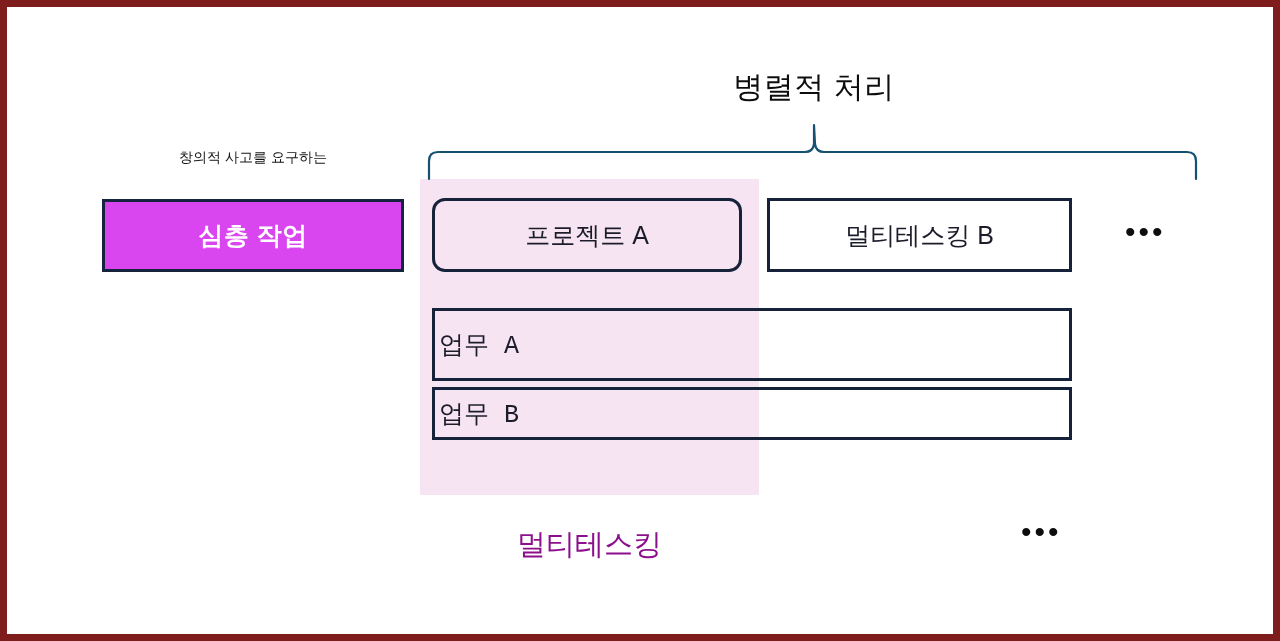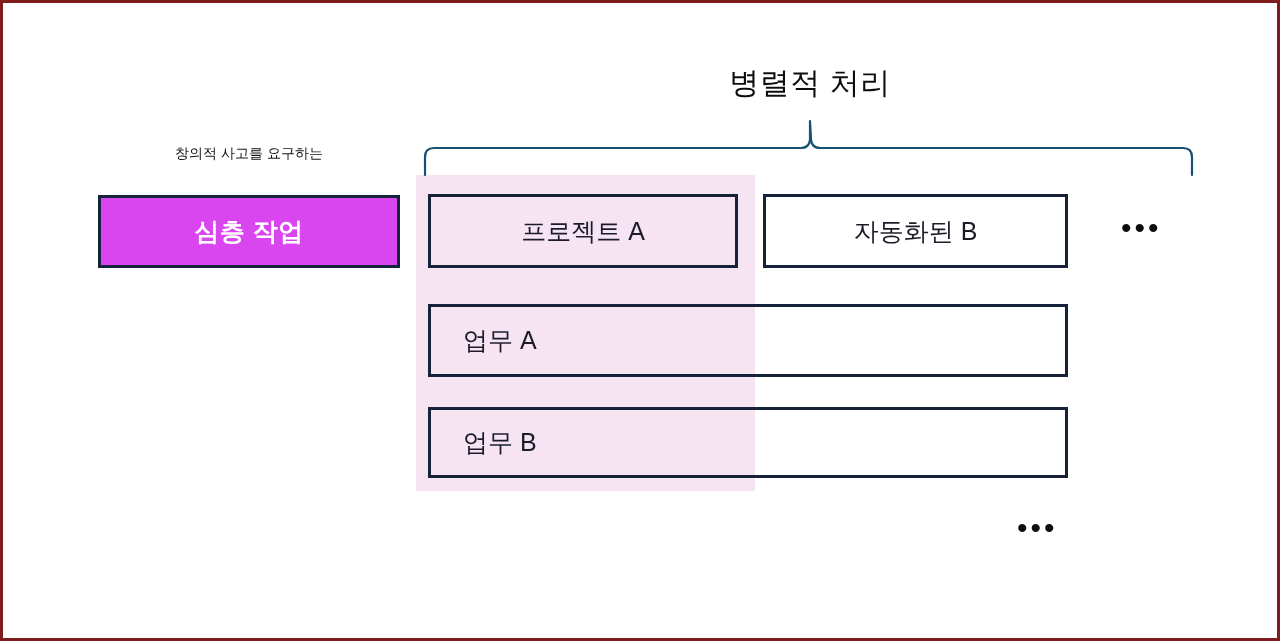--- a/index.html
+++ b/index.html
@@ -11,21 +11,21 @@
   body {
     font-family: "Liberation Sans", "DejaVu Sans", sans-serif;
   }
 
   #canvas {
     position: relative;
     width: 1280px;
     height: 641px;
     background: #ffffff;
     box-sizing: border-box;
-    border: 3px solid #7f1d1d;
+    border: 7px solid #7f1d1d;
     overflow: hidden;
   }
 
   
   #multitask-band {
     position: absolute;
     left: 413px;
     top: 172px;
     width: 339px;
     height: 316px;
@@ -92,29 +92,29 @@
     background: transparent;
     border: 3px solid #16213a;
     box-sizing: border-box;
     display: flex;
     align-items: center;
     font-size: 25px;
     color: #1b1b2a;
     white-space: nowrap;
   }
   .row-box.centered { justify-content: center; }
-  .row-box.lefted   { justify-content: flex-start; padding-left: 32px; }
+  .row-box.lefted   { justify-content: flex-start; padding-left: 4px; font-family: Liberation Mono, monospace; }
 
   
-  #project-a-box { left: 425px;  top: 191px; width: 310px; height: 74px; }
+  #project-a-box { left: 425px;  top: 191px; width: 310px; height: 74px; border-radius: 13px; }
   #project-b-box { left: 760px;  top: 191px; width: 305px; height: 74px; }
 
   
   #task-a-box { left: 425px; top: 301px; width: 640px; height: 73px; }
-  #task-b-box { left: 425px; top: 404px; width: 640px; height: 71px; }
+  #task-b-box { left: 425px; top: 380px; width: 640px; height: 53px; }
 
   
   .ellipsis {
     position: absolute;
     font-size: 30px;
     line-height: 1;
     letter-spacing: 3px;
     color: #0d0d0d;
     white-space: nowrap;
   }
@@ -152,29 +152,30 @@
   <div id="cat-box-deep-work" class="cat-box">
     <span>심층 작업</span>
   </div>
 
 
   <div id="project-a-box" class="row-box centered">
     <span>프로젝트 A</span>
   </div>
 
   <div id="project-b-box" class="row-box centered">
-    <span>자동화된 B</span>
+    <span>멀티테스킹 B</span>
   </div>
 
   <div id="task-a-box" class="row-box lefted">
     <span>업무 A</span>
   </div>
 
   <div id="task-b-box" class="row-box lefted">
     <span>업무 B</span>
   </div>
 
   <div id="ellipsis-projects" class="ellipsis">•••</div>
 
   <div id="ellipsis-rows" class="ellipsis">•••</div>
 
+  <div id="multitask-label">멀티테스킹</div>
 
 </div>
 
 </body></html>

